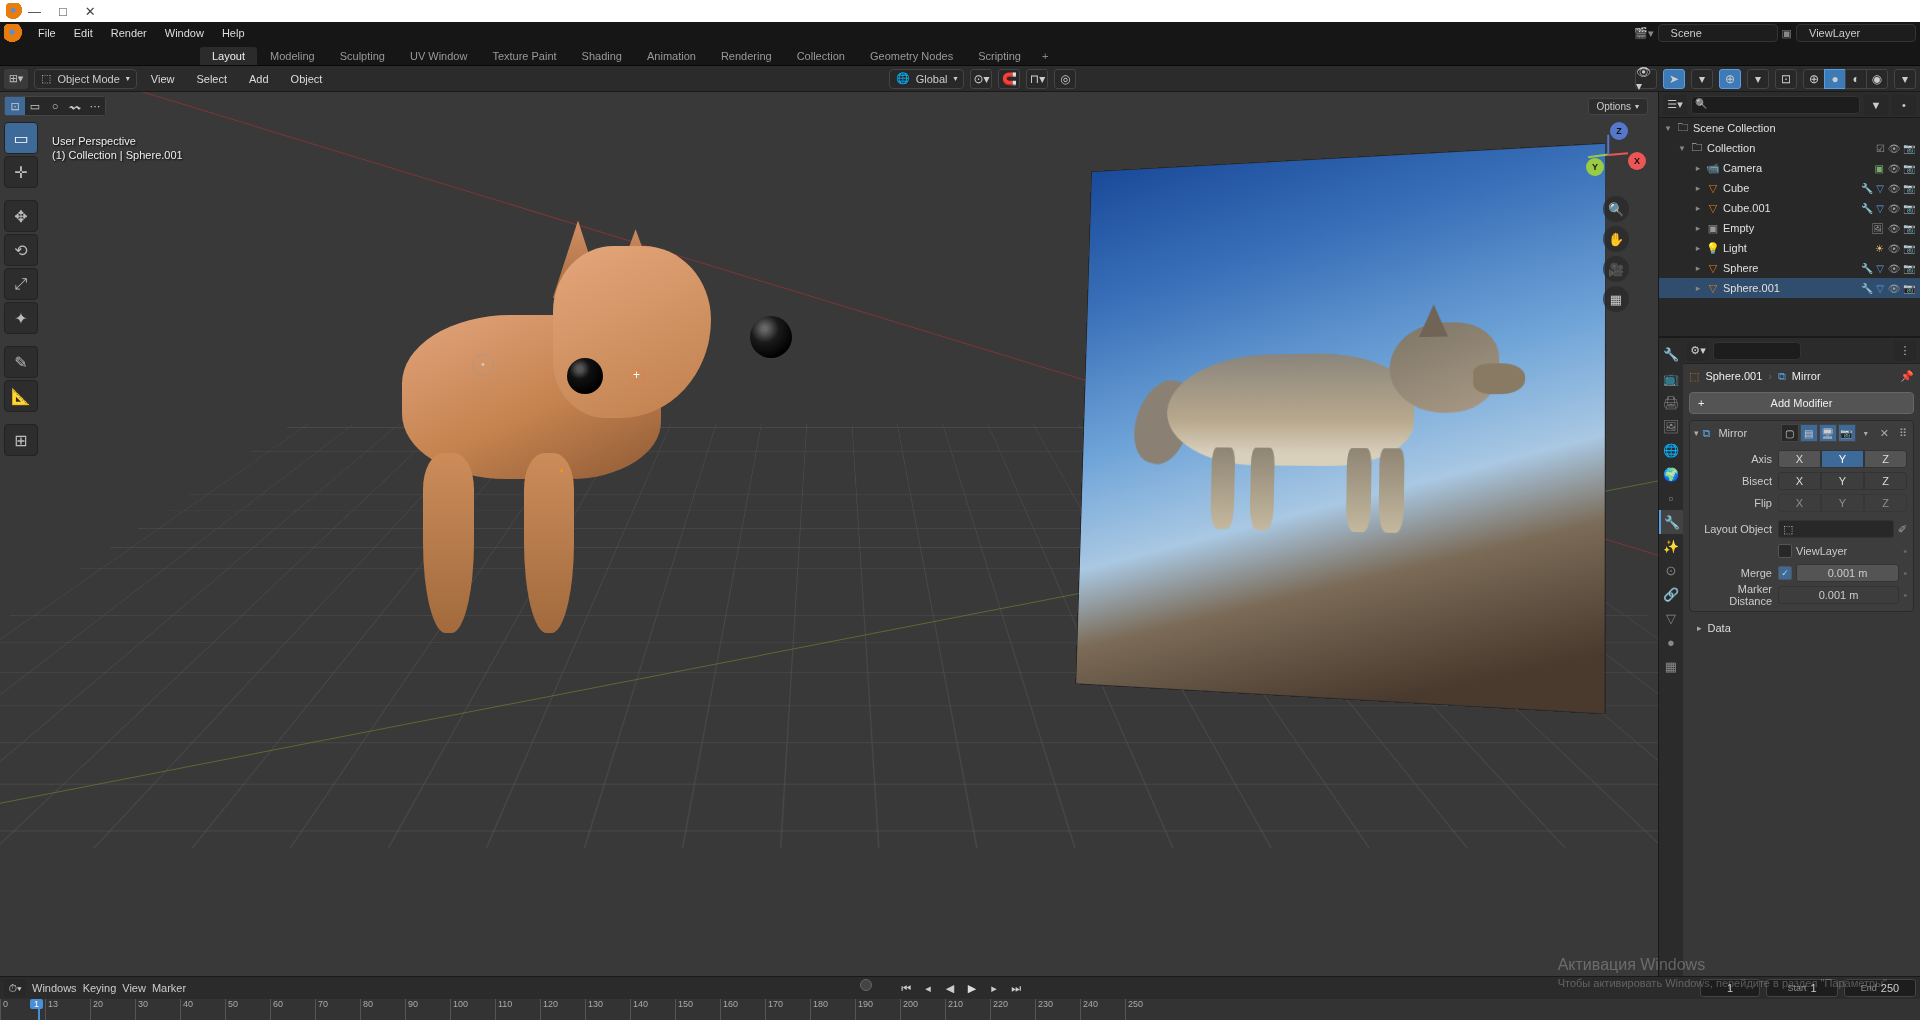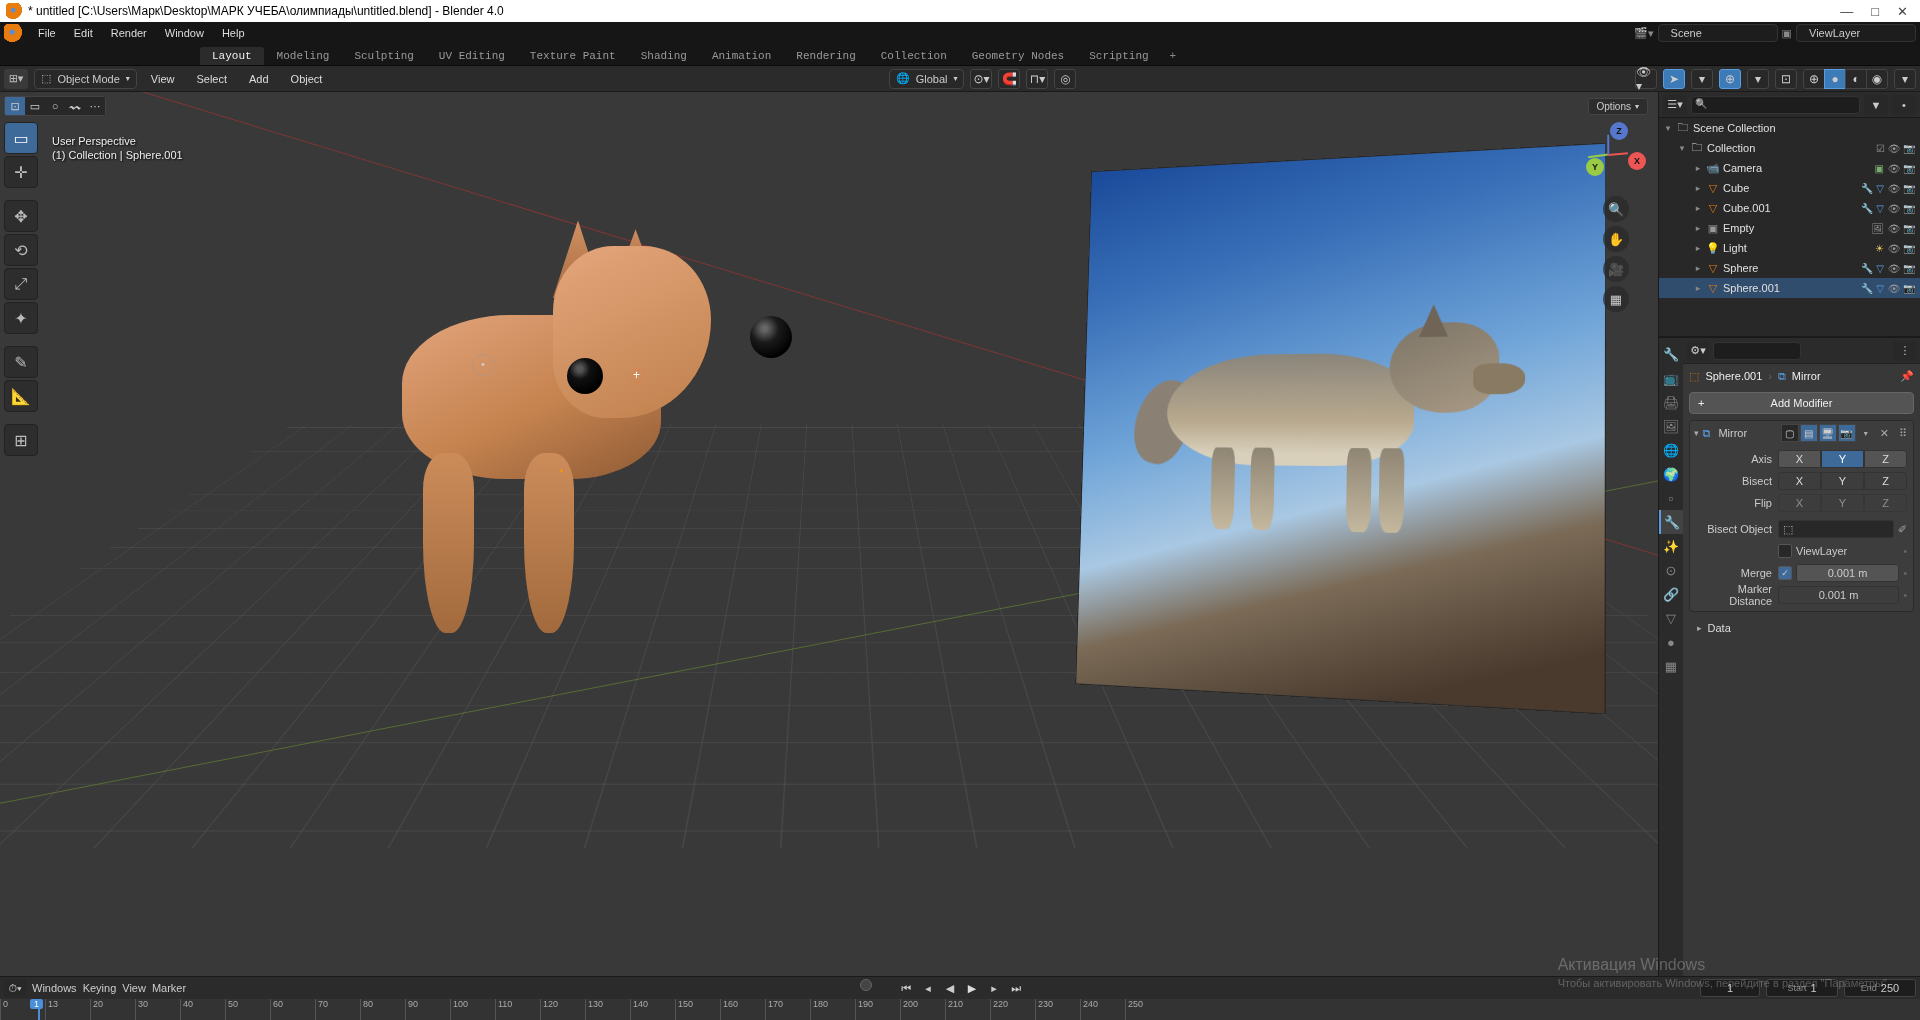--- a/index.html
+++ b/index.html
@@ -12,21 +12,21 @@
 
 
 .topmenu { height: 22px; background: #161616; display: flex; align-items: center; padding: 0 4px; gap: 2px; }
 .topmenu .blender-logo { width: 18px; height: 18px; border-radius: 3px; background: radial-gradient(circle at 45% 45%, #5b8dd6 18%, #e87d0d 20% 70%, transparent 72%); margin-right: 6px; }
 .topmenu .mitem { padding: 2px 8px; color: #ddd; }
 .topmenu .right { margin-left: auto; display: flex; align-items: center; gap: 4px; }
 .topmenu .field { background: #1d1d1d; border: 1px solid #333; border-radius: 4px; padding: 1px 12px; min-width: 120px; height: 18px; display: flex; align-items: center; gap: 4px; }
 
 
 .workspaces { height: 22px; background: #161616; display: flex; align-items: flex-end; padding-left: 200px; gap: 1px; border-bottom: 1px solid #0a0a0a; }
-.workspaces .wtab { padding: 3px 12px; color: #999; font-size: 11px; background: #161616; border-radius: 3px 3px 0 0; font-family: Liberation Mono, monospace; }
+.workspaces .wtab { padding: 3px 12px; color: #999; font-size: 11px; background: #161616; border-radius: 3px 3px 0 0; }
 .workspaces .wtab.active { background: #2b2b2b; color: #eee; }
 .workspaces .wtab.plus { color: #888; padding: 3px 8px; }
 
 
 .headerbar { height: 26px; background: #2b2b2b; display: flex; align-items: center; padding: 0 4px; gap: 6px; border-bottom: 1px solid #1a1a1a; }
 .headerbar .editortype { width: 24px; height: 20px; background: #3a3a3a; border-radius: 3px; display: flex; align-items: center; justify-content: center; }
 .headerbar .modesel { display: flex; align-items: center; background: #282828; border: 1px solid #444; border-radius: 4px; height: 20px; padding: 0 6px; gap: 6px; }
 .headerbar .mlabel { padding: 2px 8px; color: #ddd; cursor: pointer; }
 .headerbar .dropdown { display: flex; align-items: center; background: #282828; border: 1px solid #444; border-radius: 4px; height: 20px; padding: 0 6px; gap: 6px; }
 .headerbar .iconbtn { width: 22px; height: 20px; background: #282828; border: 1px solid #444; border-radius: 3px; display: flex; align-items: center; justify-content: center; font-size: 12px; }
@@ -168,21 +168,20 @@
 .timeline .tlruler .playhead { position: absolute; top: 0; bottom: 0; left: 38px; width: 2px; background: #4a90d9; }
 .timeline .tlruler .playhead:before { content: attr(data-frame); position: absolute; top: 0; left: -8px; background: #4a90d9; color: #fff; font-size: 9px; padding: 0 4px; border-radius: 2px; }
 .watermark { position: absolute; right: 30px; bottom: 28px; color: rgba(200,200,200,.35); font-size: 16px; z-index: 20; text-align: left; line-height: 18px; }
 .watermark .sub { font-size: 11px; }
 </style>
 </head>
 <body>
 
 <div class="titlebar">
   <span style="width:16px;height:16px;background:radial-gradient(circle at 45% 45%,#5b8dd6 18%,#e87d0d 20% 70%,transparent 72%);border-radius:3px;margin-right:6px;"></span>
-  <span class="title">* untitled [C:\Users\Марк\Desktop\МАРК УЧЕБА\олимпиады\untitled.blend] - Blender 4.0</span>
   <div class="winbtns">
     <span>—</span>
     <span>□</span>
     <span>✕</span>
   </div>
 </div>
 
 <div class="topmenu">
   <div class="blender-logo"></div>
   <span class="mitem">File</span>
@@ -199,21 +198,21 @@
     <div class="field">
         <span>ViewLayer</span>
       </div>
   </div>
 </div>
 
 <div class="workspaces">
   <div class="wtab active">Layout</div>
   <div class="wtab">Modeling</div>
   <div class="wtab">Sculpting</div>
-  <div class="wtab">UV Editing</div>
+  <div class="wtab">UV Window</div>
   <div class="wtab">Texture Paint</div>
   <div class="wtab">Shading</div>
   <div class="wtab">Animation</div>
   <div class="wtab">Rendering</div>
   <div class="wtab">Collection</div>
   <div class="wtab">Geometry Nodes</div>
   <div class="wtab">Scripting</div>
   <div class="wtab plus">+</div>
 </div>
 
@@ -515,21 +514,21 @@
             </div>
             <div class="modrow">
               <span class="mlbl">Flip</span>
               <div class="axbtns">
                 <div class="axbtn dimmed" style="background:#3d3d3d">X</div>
                 <div class="axbtn dimmed" style="background:#3d3d3d">Y</div>
                 <div class="axbtn dimmed" style="background:#3d3d3d">Z</div>
               </div>
             </div>
             <div class="modrow" style="margin-top:6px;">
-              <span class="mlbl">Bisect Object</span>
+              <span class="mlbl">Layout Object</span>
               <div class="objfield">
                   <span>⬚</span>
                 </div>
               <span style="padding-left:4px;color:#aaa;">✐</span>
             </div>
             <div class="modrow">
               <span class="mlbl"></span>
               <div class="checkbox"></div>
               <span>ViewLayer</span>
               <span style="flex:1"></span>

